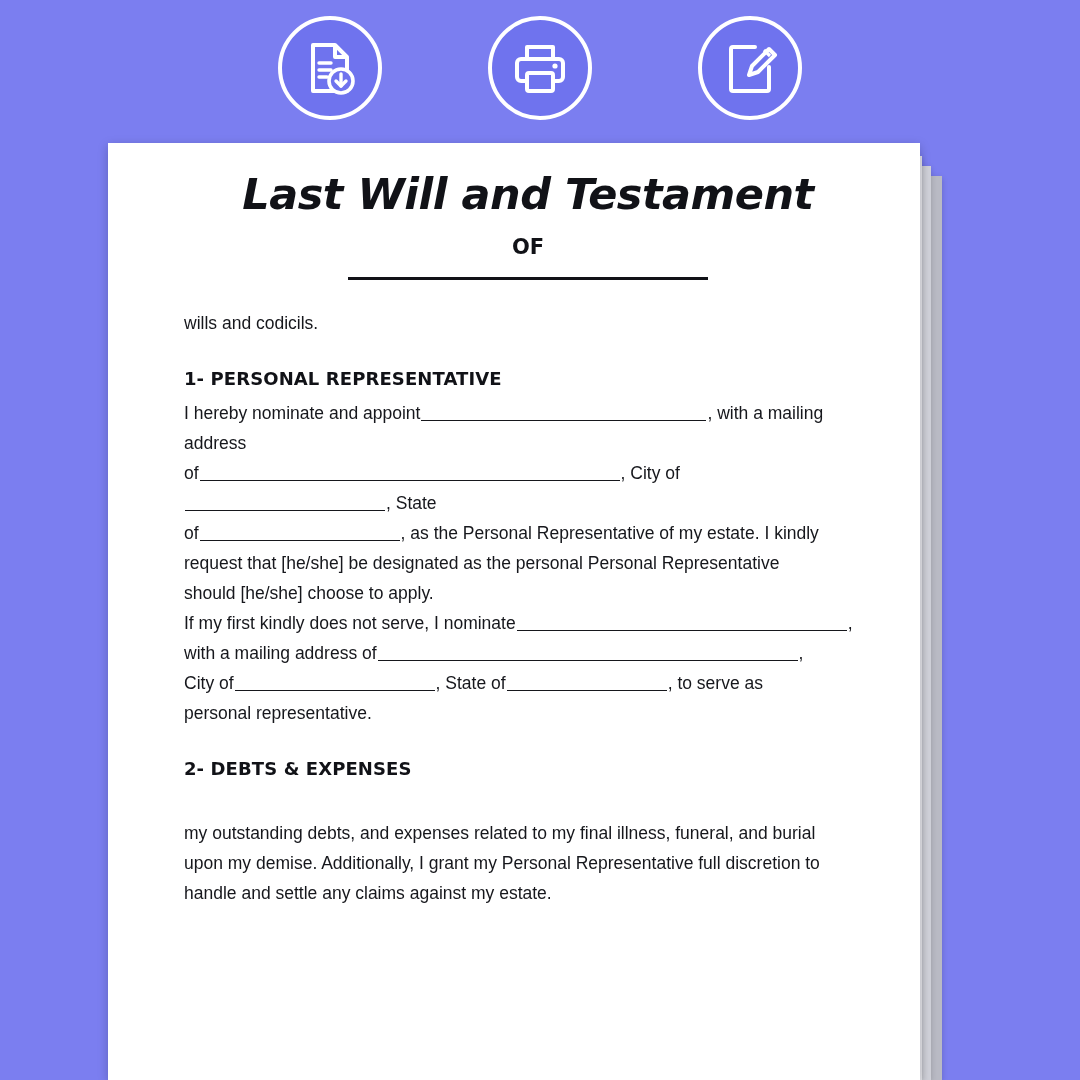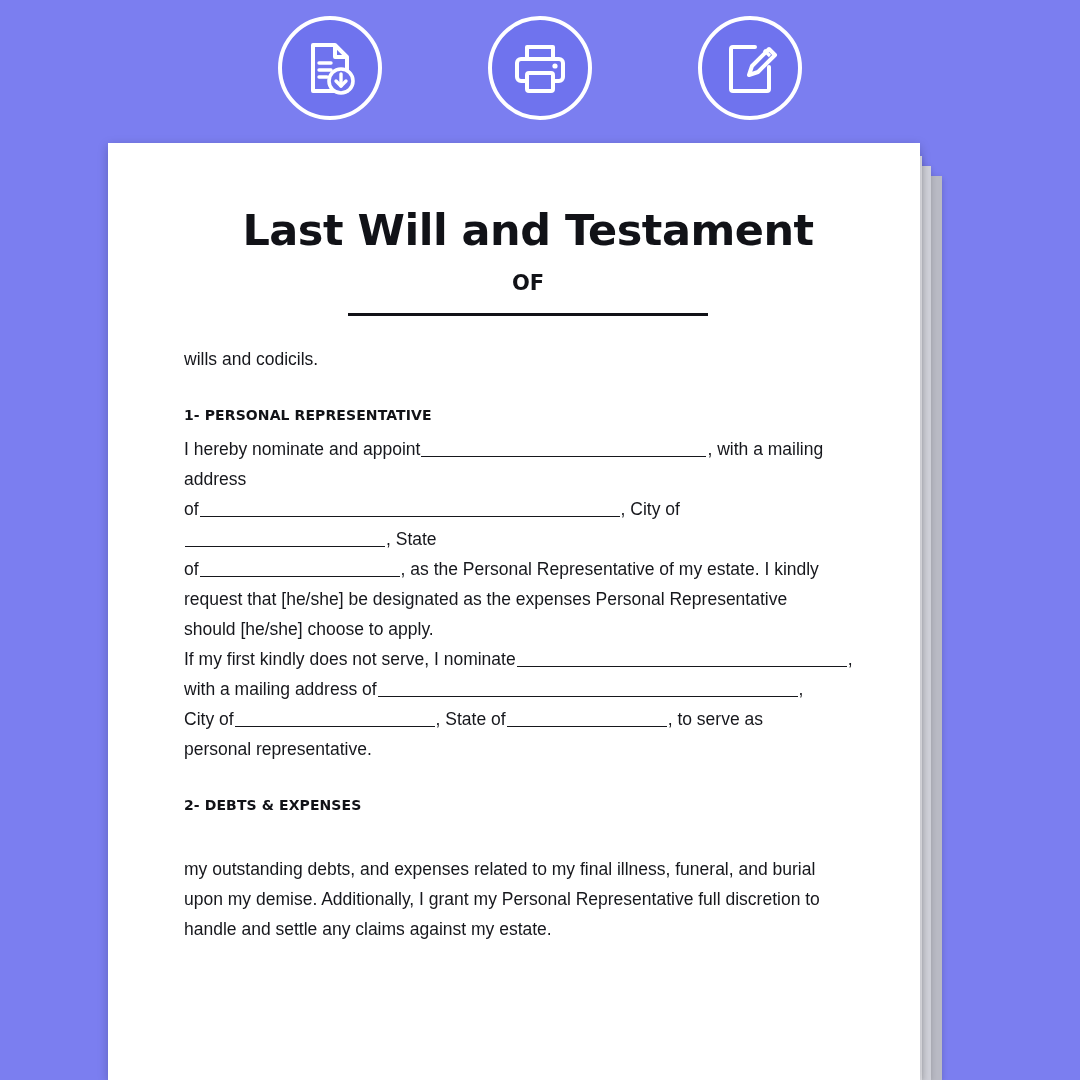--- a/index.html
+++ b/index.html
@@ -91,27 +91,28 @@
   .page-inner {
     position: absolute;
     left: 76px;
     top: 0;
     width: 688px;
     height: 937px;
   }
 
   .doc-title {
     margin: 0;
-    padding-top: 62px;
+    padding-top: 26px;
     text-align: center;
     font-family: "DejaVu Sans", sans-serif;
     font-weight: 700;
     font-size: 43px;
     letter-spacing: -0.5px;
     color: #111217;
+    font-style: italic;
   }
   .doc-of {
     margin: 0;
     padding-top: 16px;
     text-align: center;
     font-family: "DejaVu Sans", sans-serif;
     font-weight: 700;
     font-size: 21px;
     color: #111217;
   }
@@ -143,21 +144,21 @@
   .b-sm { width: 160px; }
   .b-md { width: 200px; }
   .b-lg { width: 240px; }
   .b-xl { width: 285px; }
   .b-xxl { width: 330px; }
   .b-full { width: 420px; }
 
   h2.section {
     font-family: "DejaVu Sans", sans-serif;
     font-weight: 700;
-    font-size: 14px;
+    font-size: 18px;
     letter-spacing: 0.1px;
     color: #111217;
     margin: 26px 0 4px 0;
   }
   .gap-top { margin-top: 0px; }
 </style>
 </head>
 <body>
 
 <div id="stage">
@@ -210,21 +211,21 @@
 
 
 
         <p>wills and codicils.</p>
 
         <h2 class="section">1- PERSONAL REPRESENTATIVE</h2>
 
         <p><span>I hereby nominate and appoint</span><span class="blank b-xl"></span><span>, with a mailing address</span>
           <br><span>of</span><span class="blank b-full"></span><span>, City of</span><span class="blank b-md"></span><span>, State</span>
           <br><span>of</span><span class="blank b-md"></span><span>, as the Personal Representative of my estate. I kindly</span>
-          <br><span>request that [he/she] be designated as the expenses Personal Representative</span>
+          <br><span>request that [he/she] be designated as the personal Personal Representative</span>
           <br><span>should [he/she] choose to apply.</span>
         </p>
 
         <p class="gap-top"><span>If my first kindly does not serve, I nominate</span><span class="blank b-xxl"></span><span>,</span>
           <br><span>with a mailing address of</span><span class="blank b-full"></span><span>,</span>
           <br><span>City of</span><span class="blank b-md"></span><span>, State of</span><span class="blank b-sm"></span><span>, to serve as</span>
           <br><span>personal representative.</span>
         </p>
 
         <h2 class="section">2- DEBTS &amp; EXPENSES</h2>

